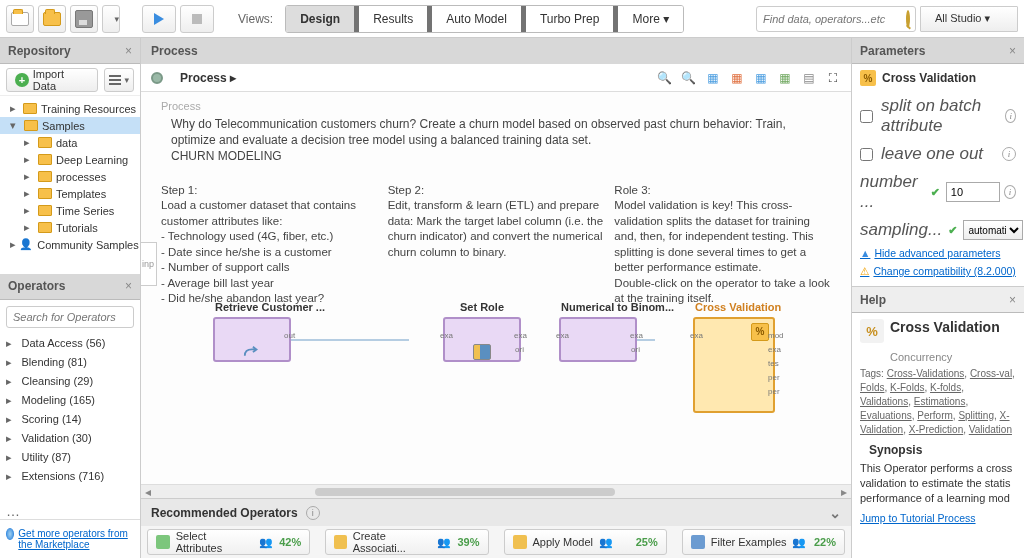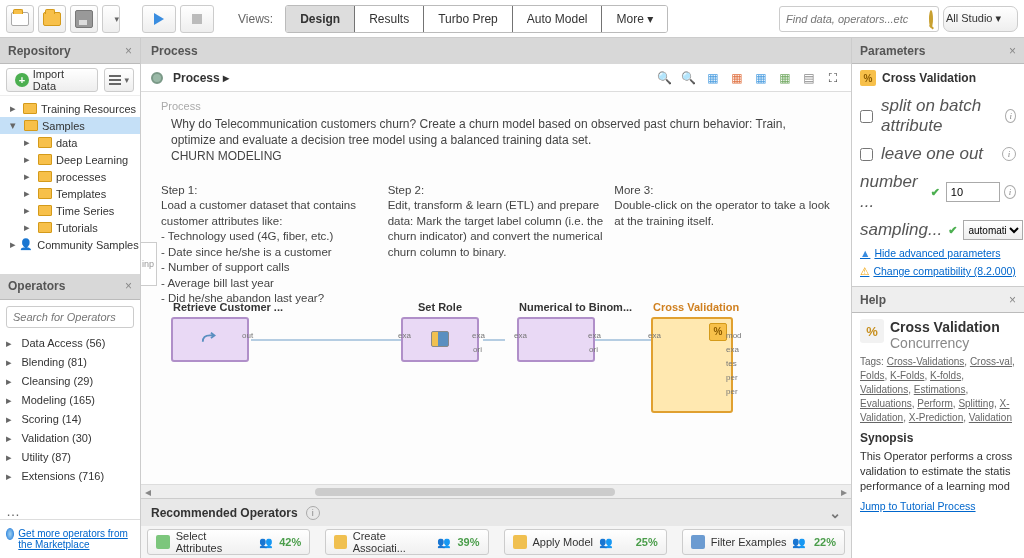--- a/index.html
+++ b/index.html
@@ -7,25 +7,25 @@
 .toolbar { height: 38px; background: #fff; border-bottom: 1px solid #ccc; display: flex; align-items: center; padding: 0 6px; gap: 4px; }
 .tb-btn { width: 28px; height: 28px; border: 1px solid #ccc; background: linear-gradient(#fff,#eee); border-radius: 3px; display: flex; align-items: center; justify-content: center; }
 .tb-btn.play { width: 34px; }
 .tb-btn.play::before { content:''; border-left: 10px solid #3a8de0; border-top:6px solid transparent; border-bottom:6px solid transparent; }
 .tb-btn.stop { width: 34px; }
 .tb-btn.stop::before { content:''; width:10px; height:10px; background:#bbb; }
 .folder-ico { width:18px; height:14px; background:#f7c04a; border:1px solid #d49a1a; border-radius:2px; position:relative; }
 .folder-ico::before { content:''; position:absolute; top:-4px; left:1px; width:8px; height:4px; background:#f7c04a; border:1px solid #d49a1a; border-bottom:none; border-radius:2px 2px 0 0; }
 .views-lbl { margin-left: 20px; margin-right: 8px; color:#666; }
 .view-tabs { display:flex; border:1px solid #bbb; border-radius:3px; overflow:hidden; }
-.view-tab { padding: 6px 14px; background:#fff; border-right:1px solid #737373; cursor:pointer; }
+.view-tab { padding: 6px 14px; background:#fff; border-right:5px solid #737373; cursor:pointer; }
 .view-tab:last-child { border-right:none; }
 .view-tab.active { background:#ddd; font-weight:bold; }
 .search-box { margin-left:auto; width:160px; height:26px; border:1px solid #ccc; border-radius:3px; padding:0 24px 0 6px; font-style:italic; color:#999; font-size:11px; background:#fff; position:relative; }
-.studio-dd { width:75px; height:26px; border:1px solid #ccc; border-radius:7px; display:flex; align-items:center; padding:0 2px; background:linear-gradient(#fff,#eee); font-size:11px; }
+.studio-dd { width:98px; height:26px; border:1px solid #ccc; border-radius:1px; display:flex; align-items:center; padding:0 14px; background:linear-gradient(#fff,#eee); font-size:11px; }
 .main { flex:1; display:flex; overflow:hidden; }
 .left { width:140px; background:#fff; display:flex; flex-direction:column; }
 .panel-title { height:26px; background:#d8d8d8; border-bottom:1px solid #bbb; display:flex; align-items:center; padding:0 8px; font-weight:bold; color:#555; }
 .panel-title .x { margin-left:auto; color:#888; font-weight:normal; cursor:pointer; }
 .repo-tools { height:32px; display:flex; align-items:center; padding:0 6px; gap:6px; border-bottom:1px solid #eee; }
 .import-btn { height:24px; padding:0 8px; border:1px solid #ccc; border-radius:3px; background:linear-gradient(#fff,#eee); display:flex; align-items:center; gap:4px; font-size:11px; }
 .green-plus { width:14px; height:14px; background:#4caf50; border-radius:50%; color:#fff; display:flex; align-items:center; justify-content:center; font-size:11px; font-weight:bold; }
 .tree { flex:1; overflow:auto; padding:4px 0; font-size:11px; }
 .tree-item { display:flex; align-items:center; padding:2px 4px; gap:4px; cursor:pointer; white-space:nowrap; }
 .tree-item.selected { background:#c5e0f7; }
@@ -34,33 +34,33 @@
 .tree-item.l1 { padding-left:10px; }
 .tree-item.l2 { padding-left:24px; }
 .ops-search { margin:6px; width:calc(100% - 12px); height:22px; border:1px solid #ccc; border-radius:3px; padding:0 6px; font-style:italic; font-size:11px; }
 .ops-list { flex:1; overflow:auto; }
 .ops-item { display:flex; align-items:center; padding:3px 6px; gap:5px; font-size:11px; }
 .ellipsis { font-size:14px; color:#666; }
 .more-ops { padding:8px 6px; border-top:1px solid #ddd; font-size:10px; color:#0066cc; text-decoration:underline; display:flex; gap:4px; }
 .center { flex:1; display:flex; flex-direction:column; background:#fff; border-left:1px solid #ccc; border-right:1px solid #ccc; }
 .proc-title { height:26px; background:#d8d8d8; display:flex; align-items:center; padding:0 10px; font-weight:bold; color:#555; }
 .subbar { height:28px; display:flex; align-items:center; padding:0 10px; border-bottom:1px solid #ddd; }
-.subbar .bc { display:flex; align-items:center; gap:10px; }
+.subbar .bc { display:flex; align-items:center; gap:17px; }
 .subbar .bc-dot { width:12px; height:12px; border-radius:50%; background:#9ab9a7; border:2px solid #7a9987; }
 .tool-icons { margin-left:auto; display:flex; gap:8px; align-items:center; }
 .tool-icons span { width:16px; height:16px; display:flex; align-items:center; justify-content:center; cursor:pointer; }
 .canvas-wrap { flex:1; position:relative; overflow:hidden; background:#fdfdfd; }
 .canvas { padding:8px 20px; font-size:12px; color:#444; height:100%; overflow:auto; position:relative; }
 .proc-lbl { color:#aaa; font-size:11px; margin-bottom:4px; }
 .inp-tag { position:absolute; left:-2px; top:150px; font-size:9px; color:#999; border:1px solid #ccc; padding:16px 2px; background:#fff; }
 .desc-text { font-size:12px; line-height:1.35; }
 .steps { display:flex; gap:10px; margin-top:18px; }
 .step { flex:1; font-size:11.5px; line-height:1.35; }
 .ops-row { position:relative; height:120px; margin-top:10px; }
-.op-box { position:absolute; width:78px; height:45px; border:2px solid #b08fc9; background:#e9d9f5; border-radius:3px; display:flex; align-items:center; justify-content:center; }
+.op-box { position:absolute; width:78px; height:45px; border:2px solid #b08fc9; background:#e9d9f5; border-radius:3px; display:flex; align-items:flex-end; justify-content:center;margin-left:42px; }
 .op-title { position:absolute; top:-18px; left:0; right:0; text-align:center; font-size:11px; font-weight:bold; white-space:nowrap; }
 .op-box.yellow { border-color:#e0a030; background:#ffe8b0; width:82px; height:96px; }
 .port { position:absolute; width:10px; height:8px; }
 .port.l { left:-5px; }
 .port.r { right:-5px; }
 .port span { font-size:8px; color:#777; }
 .wire { position:absolute; height:2px; background:#b5cde2; }
 .scrollbar-h { height:14px; background:#eee; border-top:1px solid #ddd; display:flex; align-items:center; }
 .scrollbar-h .thumb { width:300px; height:8px; background:#ccc; border-radius:4px; margin-left:160px; }
 .rec-bar { height:28px; background:#e8e8e8; border-top:1px solid #ccc; display:flex; align-items:center; padding:0 10px; font-weight:bold; font-size:12px; gap:8px; }
@@ -78,24 +78,24 @@
 .param-row .info-i { margin-left:auto; width:14px; height:14px; border:1px solid #aaa; border-radius:50%; color:#888; display:flex; align-items:center; justify-content:center; font-size:9px; font-style:italic; font-family:serif; }
 .num-input { width:54px; height:20px; border:1px solid #aaa; padding:0 4px; font-size:11px; }
 .sel { width:60px; height:20px; border:1px solid #aaa; font-size:10px; background:linear-gradient(#fff,#eee); }
 .green-check { color:#4caf50; font-weight:bold; margin:0 2px; }
 .link-row { color:#0066cc; text-decoration:underline; font-size:10.5px; padding:3px 0; display:flex; align-items:center; gap:4px; }
 .warn-tri { color:#f0a000; }
 .help-body { padding:6px 8px; font-size:11px; overflow:hidden; flex:1; }
 .help-title { display:flex; gap:6px; align-items:flex-start; margin-bottom:4px; }
 .help-title .big-ico { width:24px; height:24px; background:#f2f2f2; border-radius:3px; display:flex; align-items:center; justify-content:center; color:#c89020; font-weight:bold; font-size:13px; }
 .help-title h3 { font-size:14px; }
-.help-title .sub { font-size:14px; color:#888; }
+.help-title .sub { font-size:11px; color:#888;margin-top:16px; }
 .tags { font-size:10px; color:#666; line-height:1.4; margin-bottom:6px; }
 .tags a { color:#666; text-decoration:underline; }
-.synopsis-h { font-weight:bold; font-size:12px; margin:4px 0; }
+.synopsis-h { font-weight:bold; font-size:12px; margin:4px 9px; }
 .help-link { color:#0066cc; text-decoration:underline; font-size:10.5px; }
 svg.arrow-ico { width:18px; height:14px; }
 .disk-ico { width:18px; height:18px; background:#999; border:1px solid #777; border-radius:2px; position:relative; }
 .disk-ico::after { content:''; position:absolute; bottom:2px; left:3px; width:8px; height:5px; background:#ddd; }
 .dd-arrow { margin-left:auto; font-size:9px; color:#666; }
 .ham { display:flex; flex-direction:column; gap:2px; }
 .ham span { width:12px; height:2px; background:#666; }
 .mag { width:12px; height:12px; border:2px solid #c8a030; border-radius:50%; position:relative; }
 .mag::after { content:''; position:absolute; width:5px; height:2px; background:#c8a030; transform:rotate(45deg); bottom:-2px; right:-3px; }
 .person-ico { color:#4a9d4a; font-size:11px; }
@@ -118,22 +118,22 @@
   <div class="tb-btn" style="width:18px">
       <span class="dd-arrow">▾</span>
     </div>
   <span style="width:14px"></span>
   <div class="tb-btn play"></div>
   <div class="tb-btn stop"></div>
   <span class="views-lbl">Views:</span>
   <div class="view-tabs">
     <div class="view-tab active">Design</div>
     <div class="view-tab">Results</div>
+    <div class="view-tab">Auto Model</div>
     <div class="view-tab">Turbo Prep</div>
-    <div class="view-tab">Auto Model</div>
     <div class="view-tab">More ▾</div>
   </div>
   <div style="margin-left:auto;position:relative">
     <input class="search-box" placeholder="Find data, operators...etc" style="">
     <span style="position:absolute;right:6px;top:6px"><span class="mag"></span></span>
   </div>
   <div class="studio-dd">All Studio ▾</div>
 </div>
 
 <div class="main">
@@ -294,21 +294,22 @@
               <div>- Date since he/she is a customer</div>
               <div>- Number of support calls</div>
               <div>- Average bill last year</div>
               <div>- Did he/she abandon last year?</div>
             </div>
             <div class="step">
               <div>Step 2:</div>
               <div>Edit, transform &amp; learn (ETL) and prepare data: Mark the target label column (i.e. the churn indicator) and convert the numerical churn column to binary.</div>
             </div>
             <div class="step">
-              <div>More 3:</div>
+              <div>Role 3:</div>
+              <div>Model validation is key! This cross-validation splits the dataset for training and, then, for independent testing. This splitting is done several times to get a better performance estimate.</div>
               <div></div>
               <div>Double-click on the operator to take a look at the training itself.</div>
             </div>
           </div>
         <div class="ops-row" id="ops-row">
           <div class="wire" style="left:90px;top:22px;width:158px"></div>
           <div class="wire" style="left:322px;top:22px;width:22px"></div>
           <div class="wire" style="left:422px;top:22px;width:72px"></div>
         <div class="op-box" style="left: 10px; top: 0px;">
               <div class="op-title" style="color:#333">Retrieve Customer ...</div>

